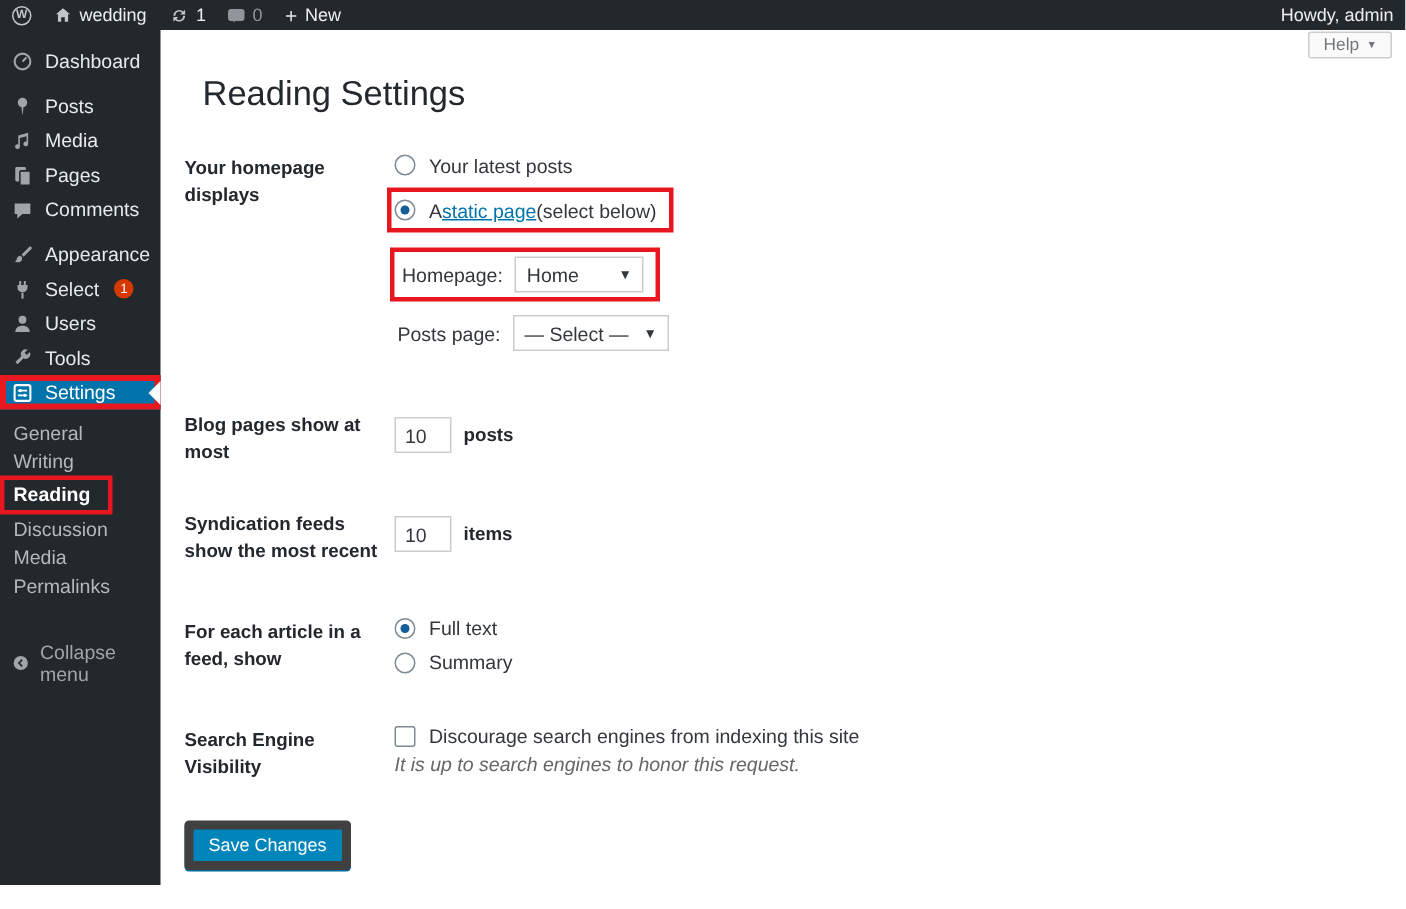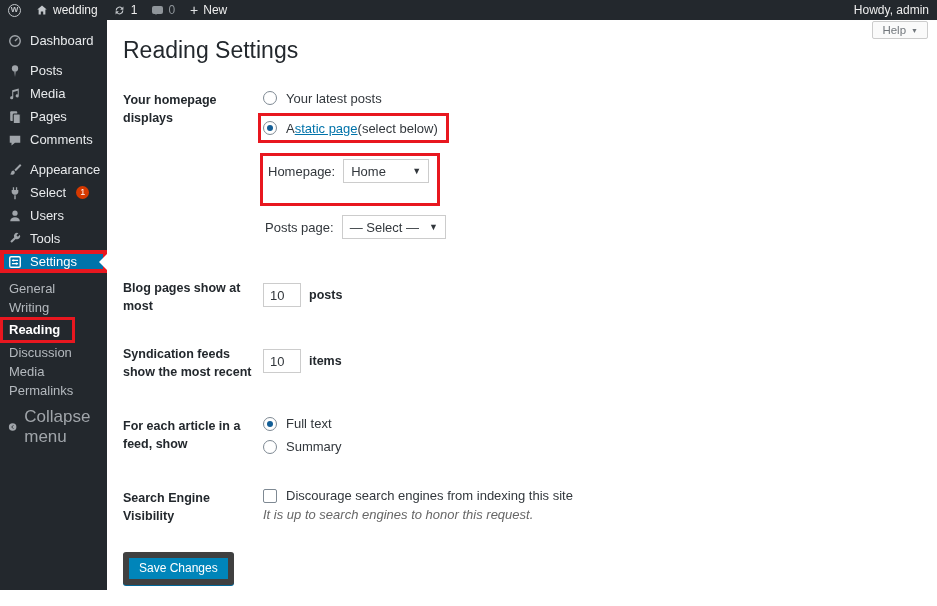--- a/index.html
+++ b/index.html
@@ -63,27 +63,27 @@
   }
   .submenu { padding:6px 0 2px 0; }
   .submenu-item {
     padding:3px 8px 3px 9px; color:#b4b9be; font-size:13px; line-height:13px; cursor:pointer;
   }
   .submenu-item.current-sub {
     color:#fff; font-weight:bold; display:inline-block;
     border:3px solid #e8171f; padding:3px 12px 4px 6px; margin:0;
   }
   .collapse-row {
-    display:flex; align-items:center; gap:7px; padding:5px 8px; margin-top:0;
-    color:#a0a5aa; font-size:17px; cursor:pointer;
+    display:flex; align-items:center; gap:7px; padding:5px 8px; margin-top:20px;
+    color:#a0a5aa; font-size:13px; cursor:pointer;
   }
 
   
   .content { position:absolute; left:107px; top:20px; right:0; bottom:0; background:#fff; padding:16px 0 0 16px; }
-  .page-title { font-size:23px; font-weight:400; color:#23282d; margin:0; line-height:28px; }
+  .page-title { font-size:23px; font-weight:400; color:#23282d; margin:12px; line-height:28px; }
   .help-btn {
     position:absolute; top:21px; right:9px;
     border:1px solid #ccc; background:#fafafa; border-radius:2px;
     font-size:11.5px; color:#72777c; padding:2px 9px; cursor:pointer;
     display:flex; align-items:center; gap:5px;
   }
   .help-caret { font-size:7px; color:#72777c; }
 
   .form-area { margin-top:23px; font-size:13px; color:#32373c; }
   .form-row { display:flex; }
@@ -98,21 +98,21 @@
     background:#fff; display:inline-block; position:relative; margin-right:9px; flex:none; cursor:pointer;
   }
   .radio.checked::after {
     content:""; position:absolute; left:3px; top:3px; width:6px; height:6px;
     border-radius:50%; background:#135e96;
   }
   a.inline-link { color:#0073aa; }
 
   .red-wrap { border:3px solid #e8171f; display:inline-block; }
   .red-wrap.opt2 { margin:4px 0 0 -5px; padding:2px 8px 2px 2px; }
-  .red-wrap.homerow { margin:4px 16px 0 -3px; padding:3px 8px 20px 5px; }
+  .red-wrap.homerow { margin:4px 16px 0 -3px; padding:3px 8px 3px 5px; }
 
   .inline-sel-row { display:flex; align-items:center; gap:8px; }
   .select-box {
     display:inline-flex; align-items:center; justify-content:space-between;
     border:1px solid #ccc; background:#fff; height:24px; padding:0 7px;
     font-size:13px; color:#32373c; min-width:86px; cursor:pointer;
   }
   .select-box.narrow { min-width:80px; }
   .sel-caret { font-size:9px; margin-left:10px; color:#32373c; }
   .postspage-row { margin-top:9px; margin-left:2px; }

